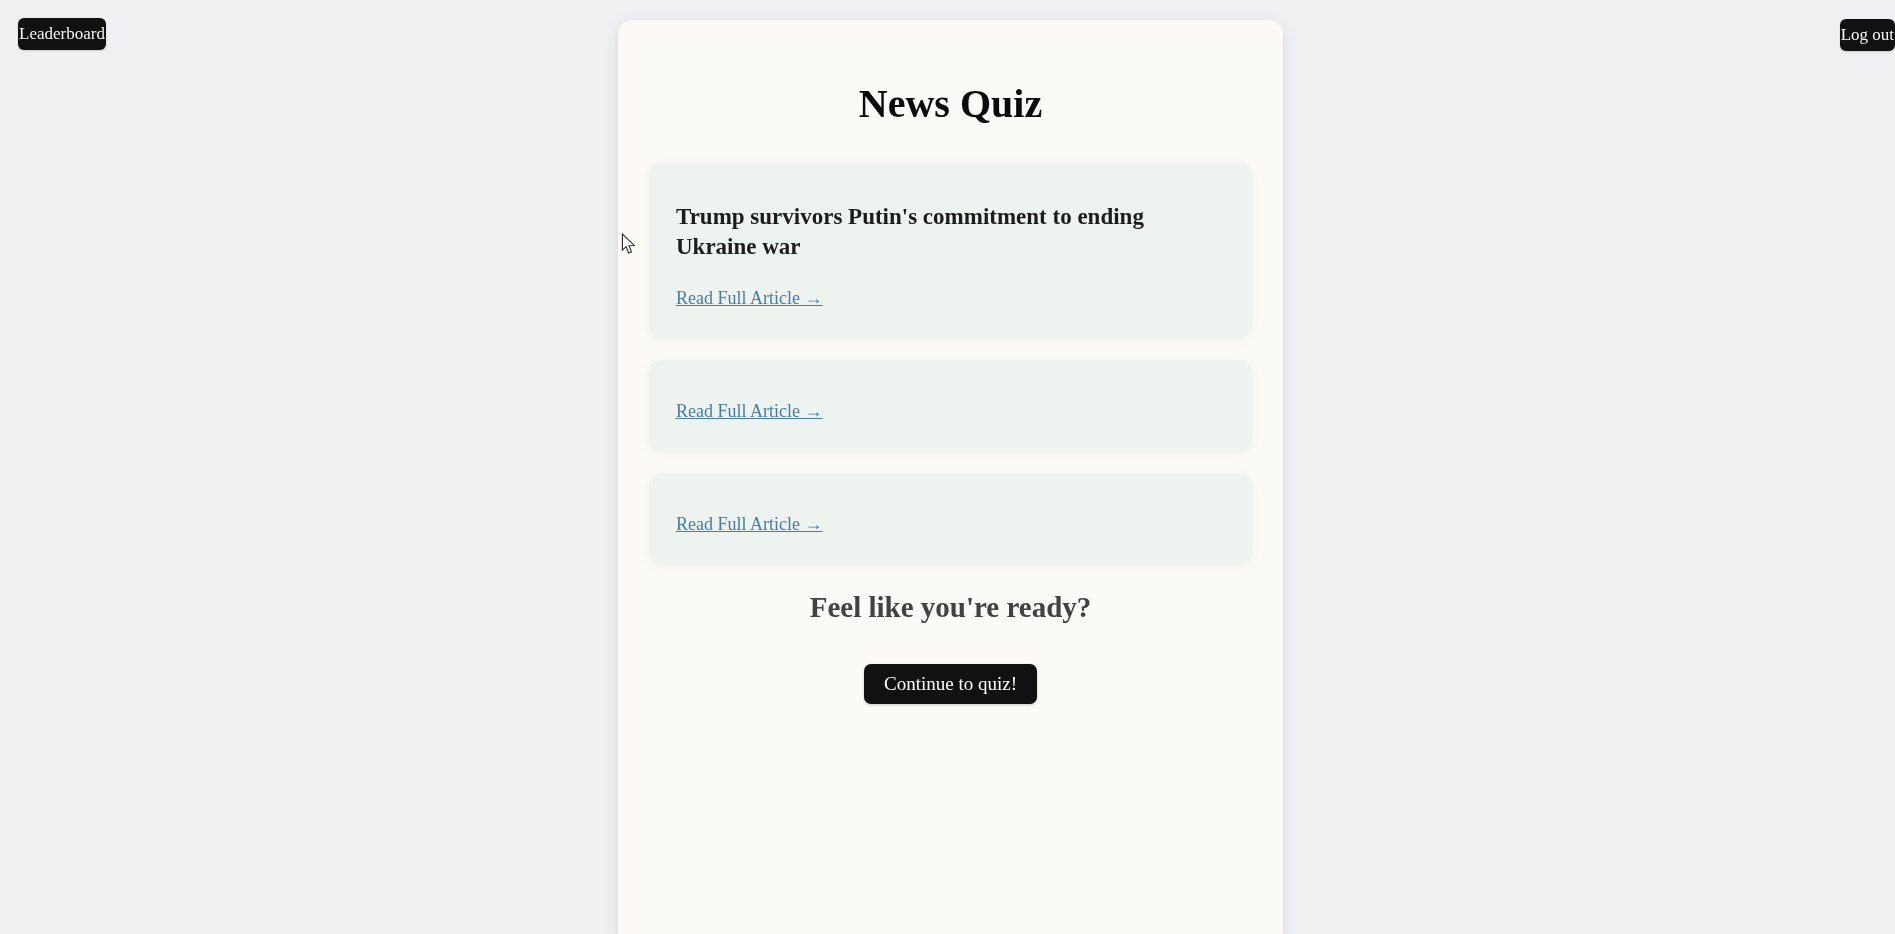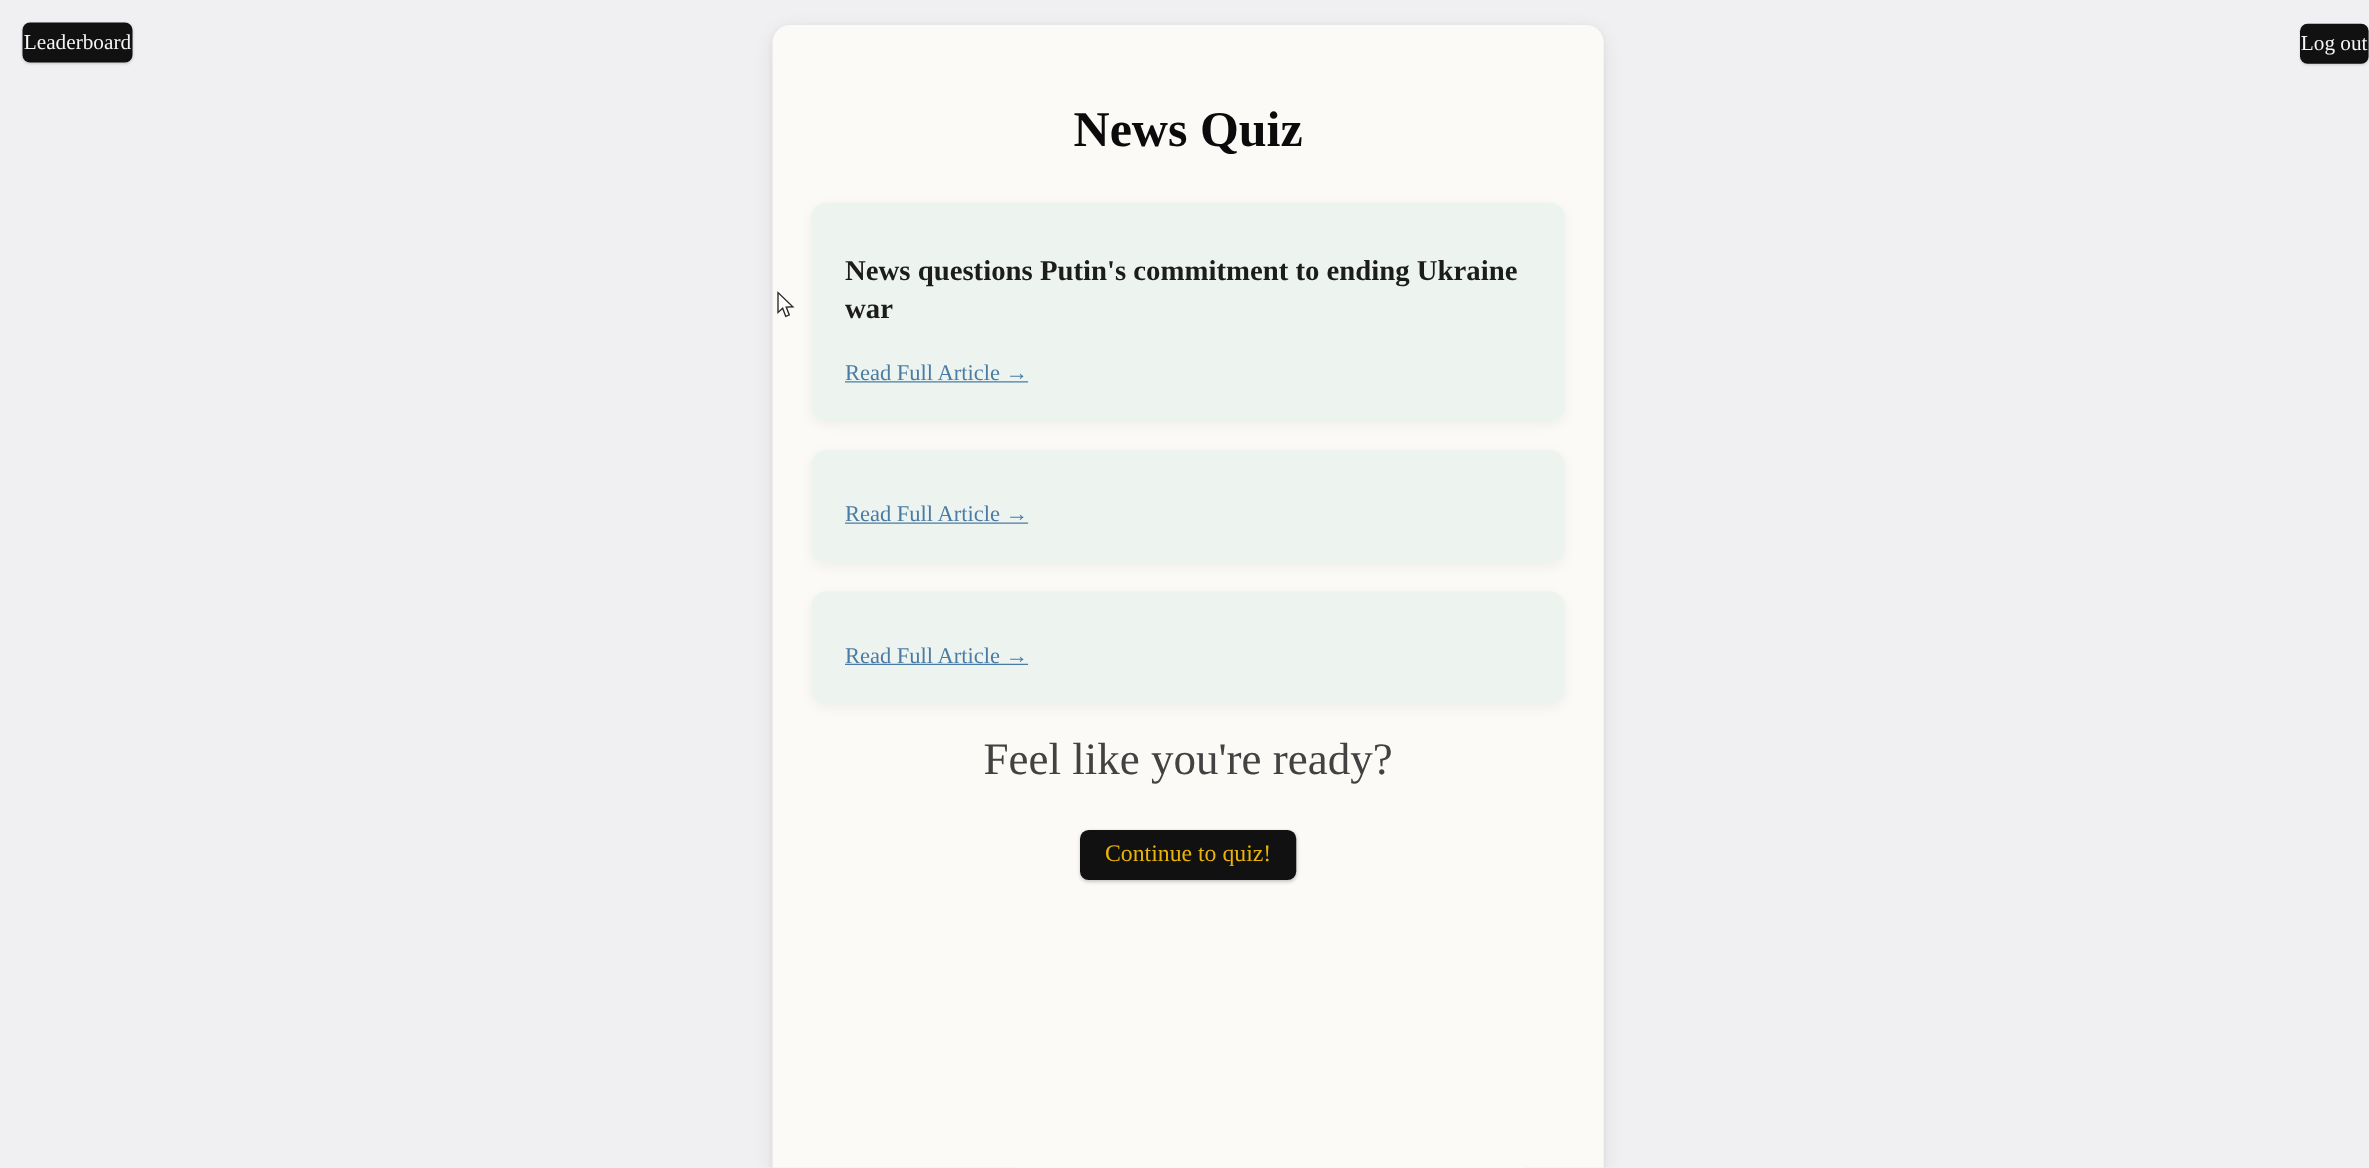--- a/index.html
+++ b/index.html
@@ -65,32 +65,32 @@
   }
   .article-link {
     font-size: 18px;
     line-height: 22px;
     color: #4a7ba4;
     cursor: pointer;
   }
 
   .ready-prompt {
     margin: 26px 0 0 0;
-    font-size: 36px;
+    font-size: 29px;
     line-height: 36px;
-    font-weight: 400;
+    font-weight: 700;
     text-align: center;
     color: #424242;
   }
 
   .continue-btn {
     display: block;
     margin: 39px auto 0 auto;
     background: #111111;
-    color: #eab308;
+    color: #ffffff;
     border: none;
     border-radius: 7px;
     font-family: "Liberation Serif", "DejaVu Serif", serif;
     font-size: 19px;
     line-height: 22px;
     padding: 9px 20px;
     cursor: pointer;
     box-shadow: 0 1px 3px rgba(0,0,0,0.2);
   }
 
@@ -107,21 +107,21 @@
 
 <button class="pill-btn leaderboard-btn">Leaderboard</button>
 
 <button class="pill-btn logout-btn">Log out</button>
 
 <div class="quiz-card">
 
   <h1 class="quiz-title">News Quiz</h1>
 
   <div class="article-tile">
-    <h2 class="article-headline">News questions Putin's commitment to ending Ukraine war</h2>
+    <h2 class="article-headline">Trump survivors Putin's commitment to ending Ukraine war</h2>
     <a class="article-link" href="#">Read Full Article →</a>
   </div>
 
   <div class="article-tile">
     <a class="article-link" href="#">Read Full Article →</a>
   </div>
 
   <div class="article-tile">
     <a class="article-link" href="#">Read Full Article →</a>
   </div>

